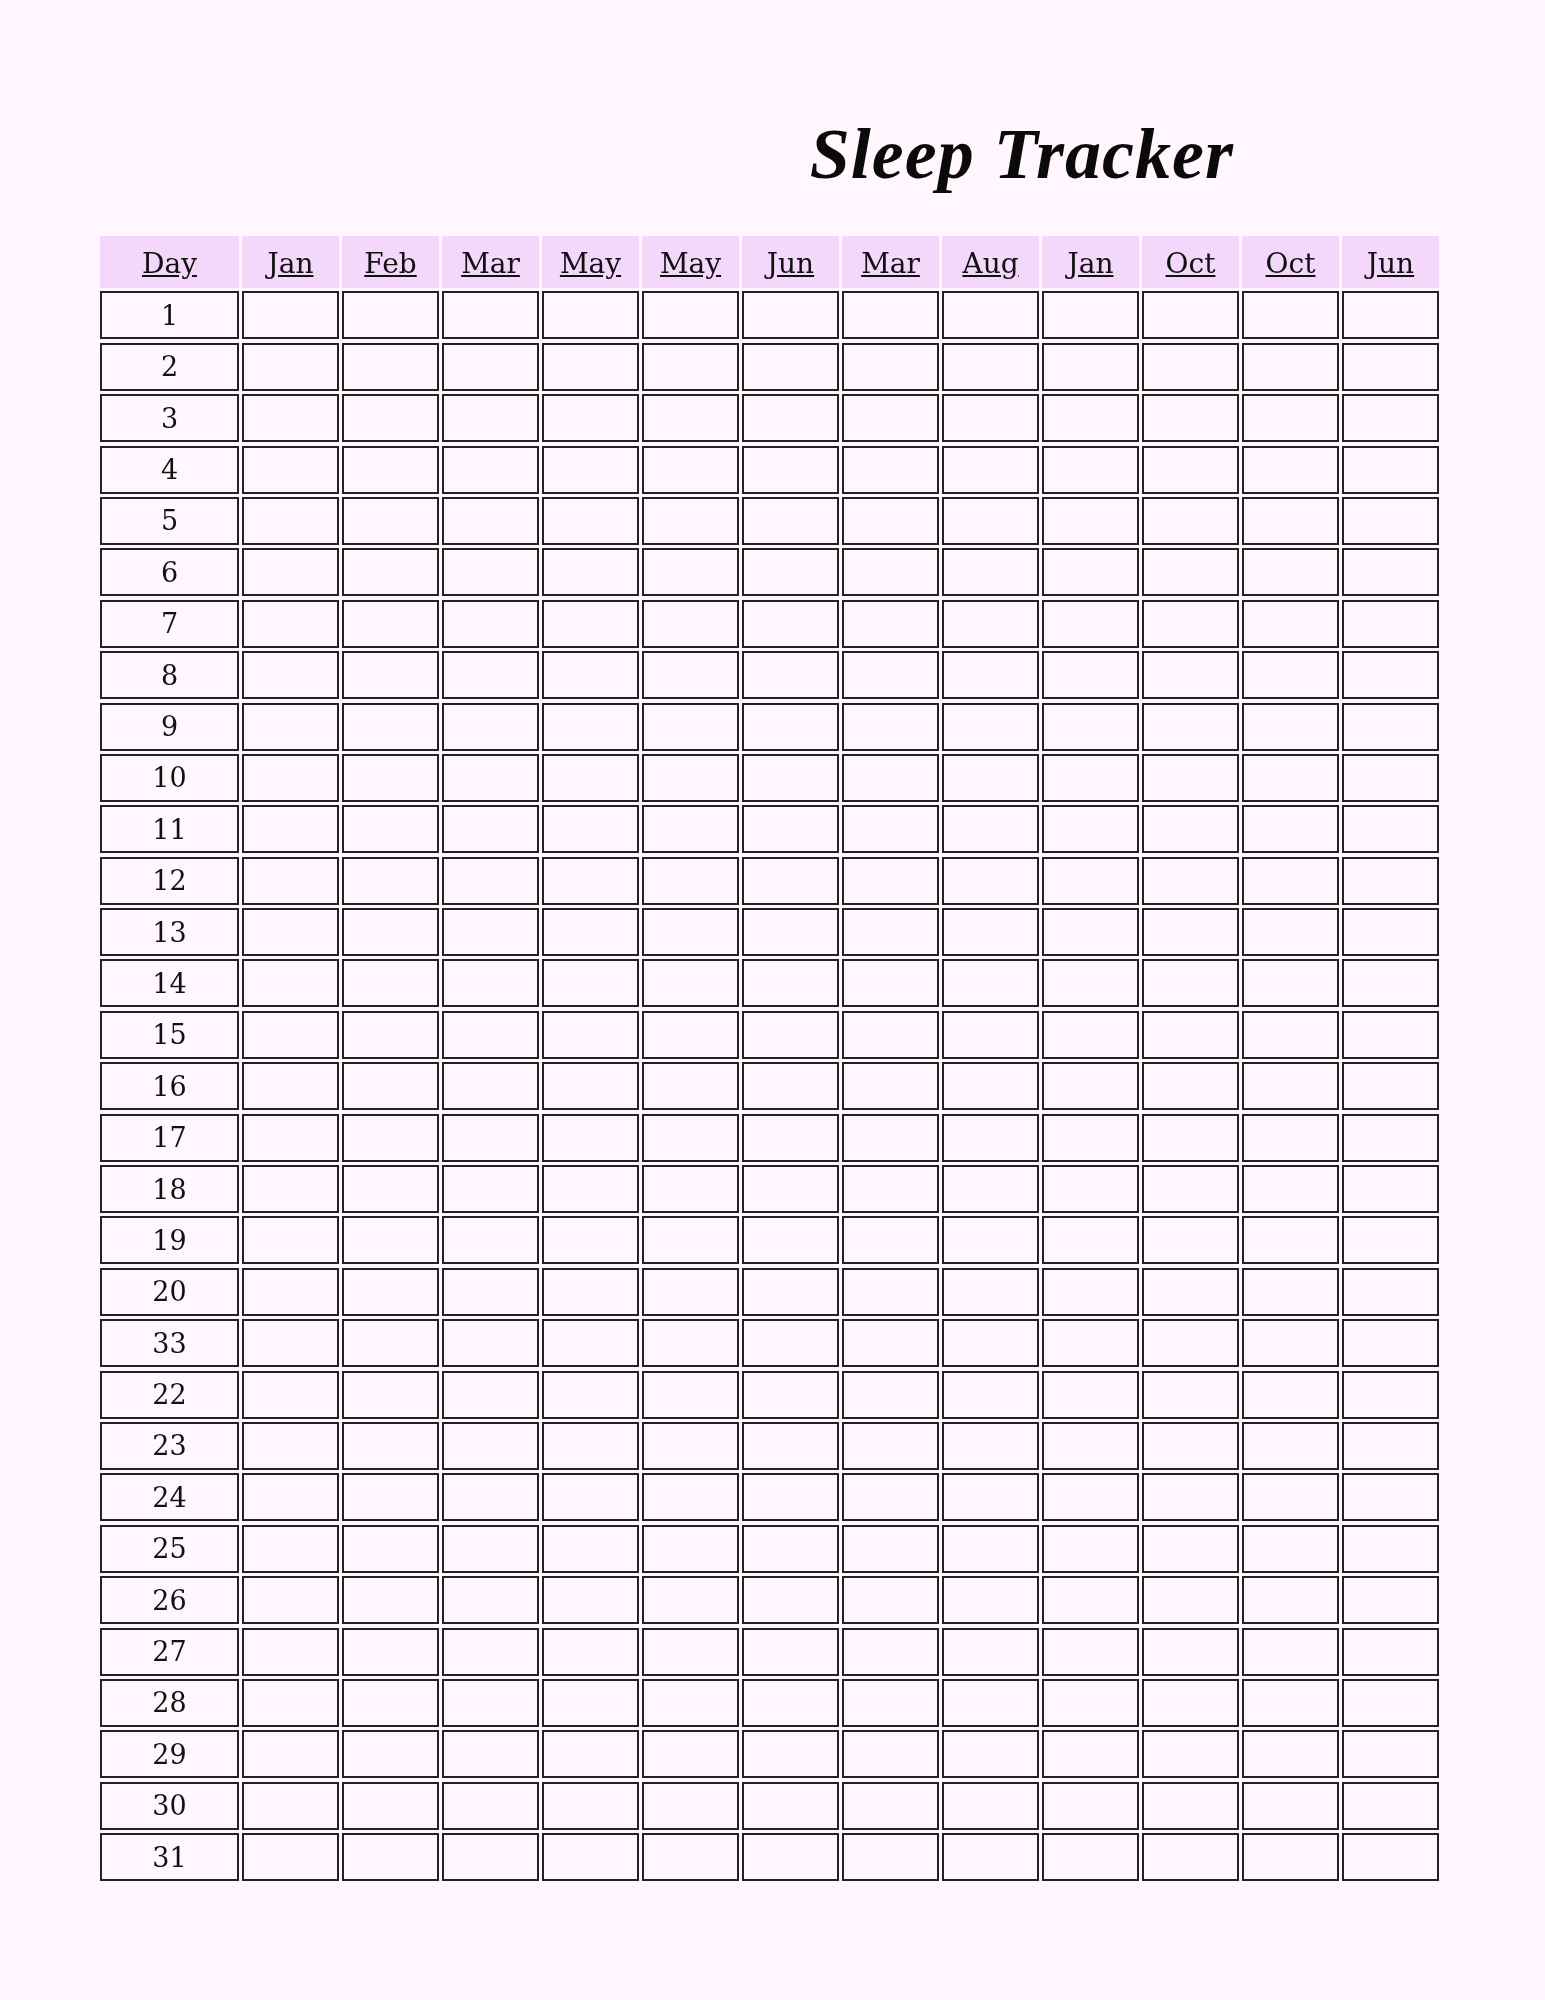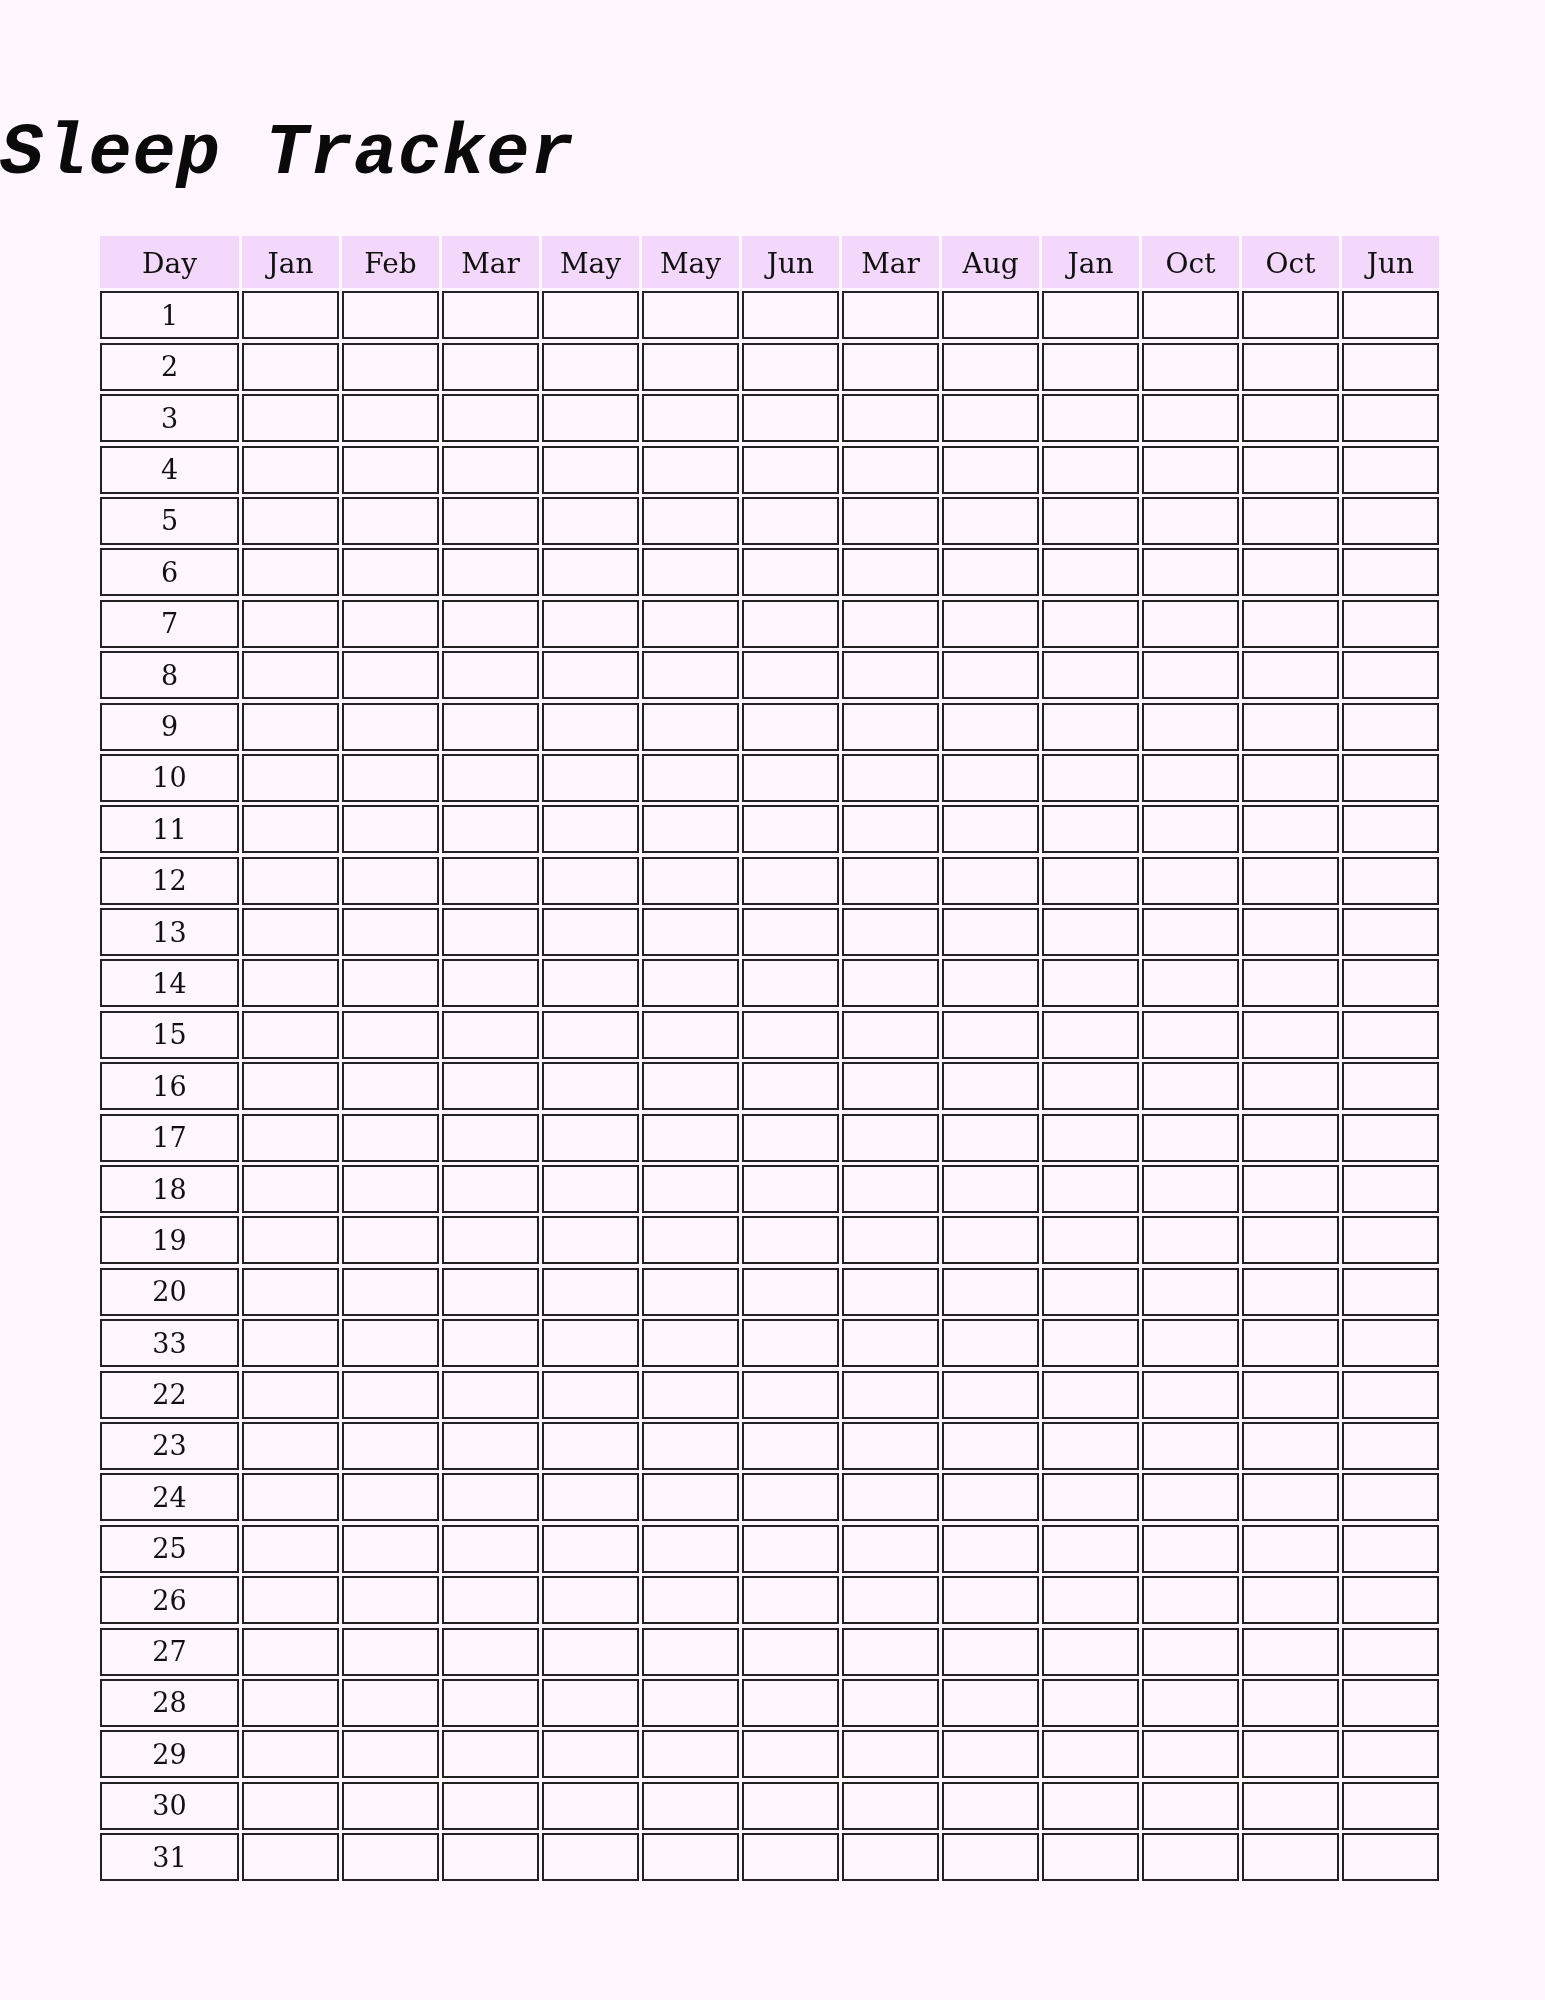--- a/index.html
+++ b/index.html
@@ -8,22 +8,22 @@
       background: #fff7fd;
       position: relative;
       overflow: hidden;
       font-family: "DejaVu Serif", serif;
       color: #111;
     }
     .title {
       position: absolute;
       left: 0; width: 1234px;
       top: 104px;
-      text-align: left;
-      font-family: Liberation Mono, monospace;
+      text-align: right;
+      font-family: Liberation Serif, serif;
       font-weight: bold;
       font-style: italic;
       font-size: 72px;
       letter-spacing: 1px;
       color: #0a0a0a;
       line-height: 100px;
     }
     .grid {
       position: absolute;
       left: 100px; top: 236px;
@@ -36,20 +36,21 @@
     .hdr-row { height: 52px; margin-bottom: 1px; }
     .row { height: 48px; margin-top: 3.4px; }
     .hdr-cell {
       background: #f3d8fb;
       display: flex; align-items: center; justify-content: center;
       font-size: 28px;
       font-family: "DejaVu Serif", serif;
       color: #111;
       padding-top: 2px;
       box-sizing: border-box;
+      text-decoration: underline;
     }
     .cell {
       border: 2px solid #222;
       box-sizing: border-box;
       background: #fff7fd;
       display: flex; align-items: center; justify-content: center;
       font-size: 27px;
       font-family: "DejaVu Serif", serif;
     }
     .c-day { width: 139px; flex: 0 0 139px; }

